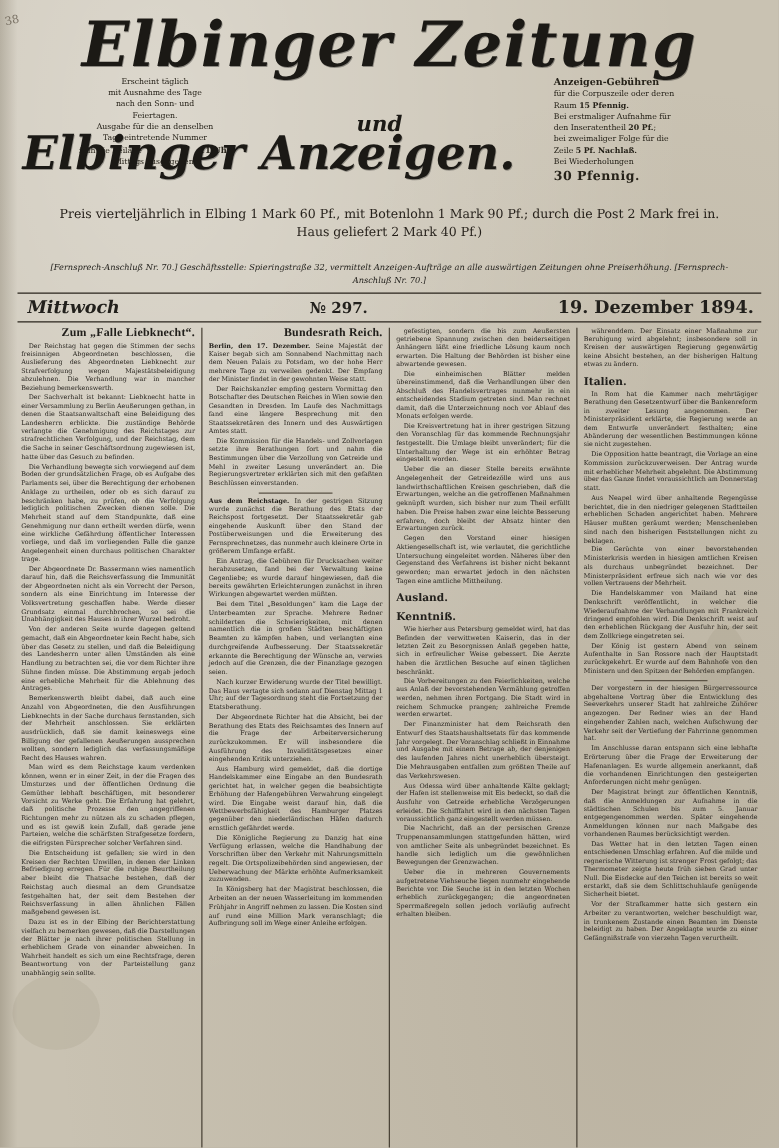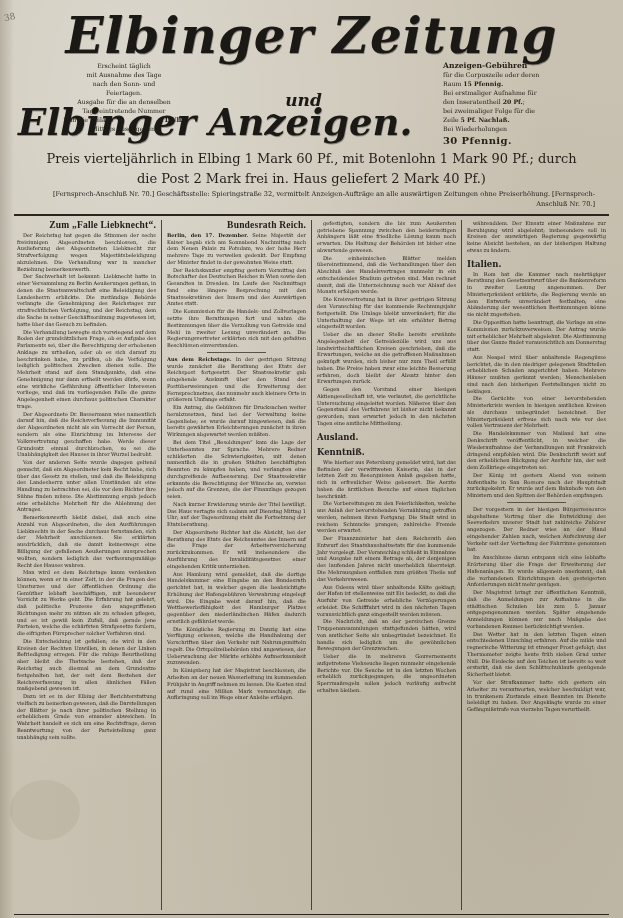--- a/index.html
+++ b/index.html
@@ -105,32 +105,33 @@
   .mast-right .big2 { font-weight: bold; font-size: 10px; letter-spacing: 0.4px; }
   .mast-center-und {
     position: absolute;
     left: 0; right: 16px;
     top: 30px;
     text-align: center;
   }
 
   .price-line {
     text-align: center;
-    font-size: 13px;
+    font-size: 10px;
     line-height: 1.5;
-    margin-top: 3px;
+    margin-top: 18px;
     padding: 0 26px;
     color: #241f19;
   }
   .geschaeft {
-    text-align: right;
+    text-align: center;
     font-size: 6.6px;
     line-height: 1.5;
-    margin-top: 2px;
+    margin-top: 16px;
     padding: 0 10px;
+    font-style: italic;
   }
 
   .rule-top {
     border: 0;
     border-top: 1.6px solid #2a251d;
     margin: 4px 14px 0 14px;
   }
   .rule-bot {
     border: 0;
     border-top: 1.2px solid #2a251d;
@@ -238,20 +239,25 @@
       <div class="mast-right"><span class="big1">Anzeigen-Gebühren</span><br>für die Corpuszeile oder deren<br>Raum <b>15 Pfennig.</b><br>Bei erstmaliger Aufnahme für<br>den Inseratentheil <b>20 Pf.</b>;<br>bei zweimaliger Folge für die<br>Zeile <b>5 Pf. Nachlaß.</b><br>Bei Wiederholungen<br><span class="big2">30 Pfennig.</span></div>
       <div style="position:absolute; left:0; right:0; top:44px; text-align:left;">
         <span class="mast-title2">Elbinger Anzeigen.</span>
       </div>
     </div>
     <div class="price-line">Preis vierteljährlich in Elbing 1 Mark 60 Pf., mit Botenlohn 1 Mark 90 Pf.; durch die Post 2 Mark frei in. Haus geliefert 2 Mark 40 Pf.)</div>
     <div class="geschaeft">[Fernsprech-Anschluß Nr. 70.]  Geschäftsstelle: Spieringstraße 32, vermittelt Anzeigen-Aufträge an alle auswärtigen Zeitungen ohne Preiserhöhung.  [Fernsprech-Anschluß Nr. 70.]</div>
   </div>
 
   <hr class="rule-top">
+  <div class="dateline">
+    <div class="dl-left">Mittwoch</div>
+    <div class="dl-center">№ 297.</div>
+    <div class="dl-right">19. Dezember 1894.</div>
+  </div>
   <hr class="rule-bot">
 
   <div class="columns" id="columns">
       <div class="col">
         <h2>Zum „Falle Liebknecht“.</h2>
         <p class="ind">Der Reichstag hat gegen die Stimmen der sechs freisinnigen Abgeordneten beschlossen, die Auslieferung des Abgeordneten Liebknecht zur Strafverfolgung wegen Majestätsbeleidigung abzulehnen. Die Verhandlung war in mancher Beziehung bemerkenswerth.</p>
         <p class="ind">Der Sachverhalt ist bekannt: Liebknecht hatte in einer Versammlung zu Berlin Aeußerungen gethan, in denen die Staatsanwaltschaft eine Beleidigung des Landesherrn erblickte. Die zuständige Behörde verlangte die Genehmigung des Reichstages zur strafrechtlichen Verfolgung, und der Reichstag, dem die Sache in seiner Geschäftsordnung zugewiesen ist, hatte über das Gesuch zu befinden.</p>
         <p class="ind">Die Verhandlung bewegte sich vorwiegend auf dem Boden der grundsätzlichen Frage, ob es Aufgabe des Parlaments sei, über die Berechtigung der erhobenen Anklage zu urtheilen, oder ob es sich darauf zu beschränken habe, zu prüfen, ob die Verfolgung lediglich politischen Zwecken dienen solle. Die Mehrheit stand auf dem Standpunkte, daß eine Genehmigung nur dann ertheilt werden dürfe, wenn eine wirkliche Gefährdung öffentlicher Interessen vorliege, und daß im vorliegenden Falle die ganze Angelegenheit einen durchaus politischen Charakter trage.</p>
         <p class="ind">Der Abgeordnete Dr. Bassermann wies namentlich darauf hin, daß die Reichsverfassung die Immunität der Abgeordneten nicht als ein Vorrecht der Person, sondern als eine Einrichtung im Interesse der Volksvertretung geschaffen habe. Werde dieser Grundsatz einmal durchbrochen, so sei die Unabhängigkeit des Hauses in ihrer Wurzel bedroht.</p>
         <p class="ind">Von der anderen Seite wurde dagegen geltend gemacht, daß ein Abgeordneter kein Recht habe, sich über das Gesetz zu stellen, und daß die Beleidigung des Landesherrn unter allen Umständen als eine Handlung zu betrachten sei, die vor dem Richter ihre Sühne finden müsse. Die Abstimmung ergab jedoch eine erhebliche Mehrheit für die Ablehnung des Antrages.</p>

